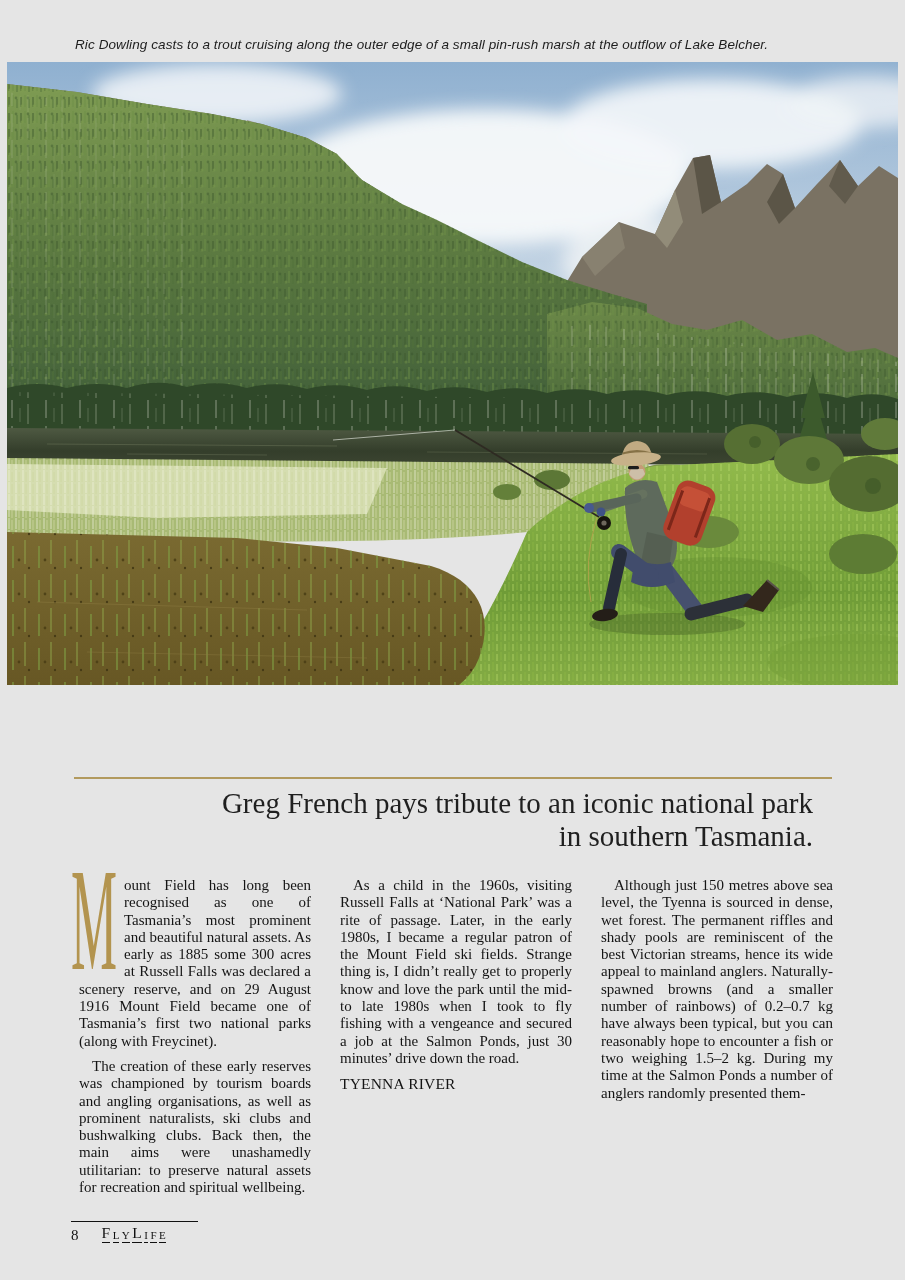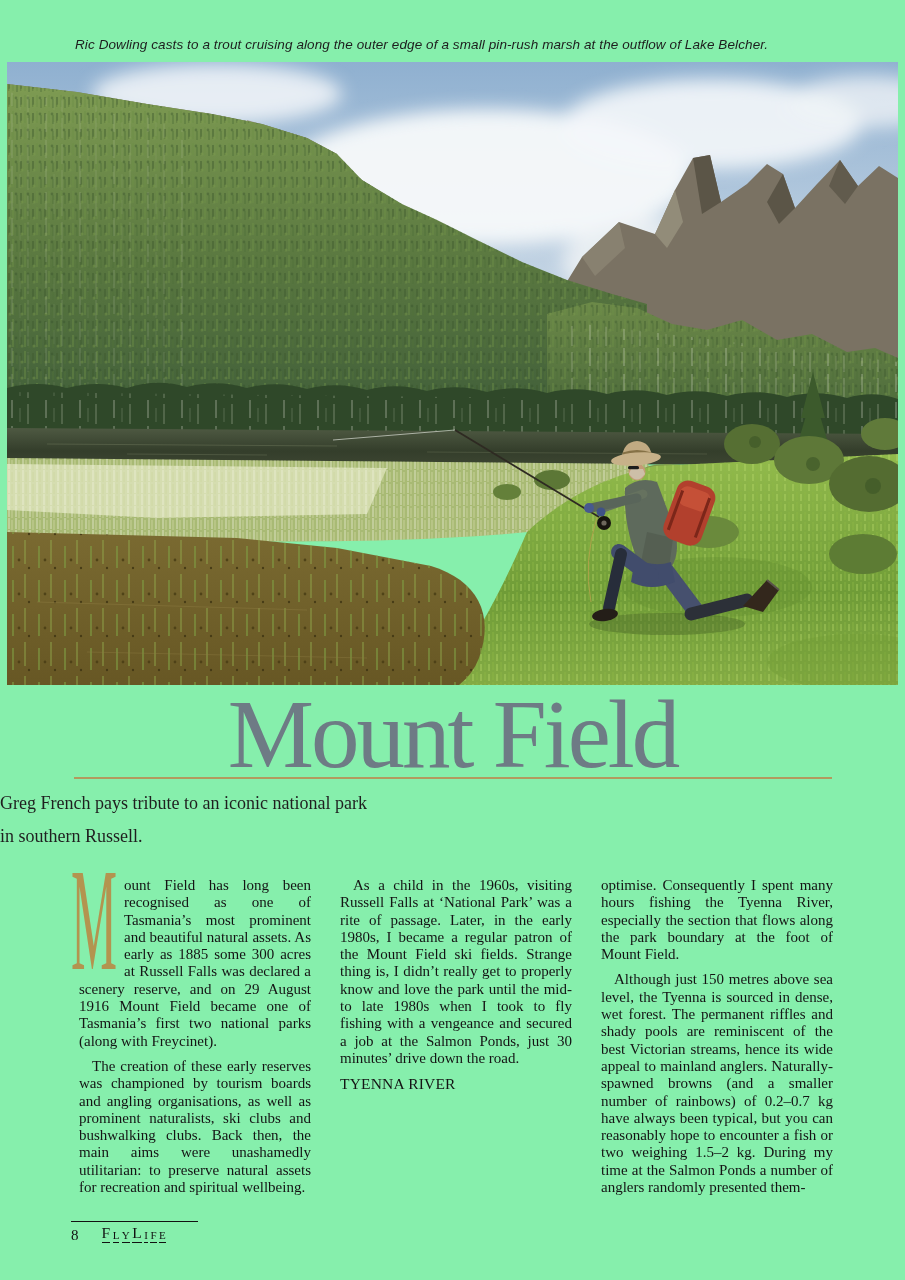--- a/index.html
+++ b/index.html
@@ -1,27 +1,27 @@
 <!DOCTYPE html>
 <html lang="en"><head>
 <meta charset="utf-8">
 <style>
   html,body{margin:0;padding:0;background:#ffffff;}
-  .page{position:relative;width:905px;height:1280px;background:#86efac;overflow:hidden;
+  .page{position:relative;width:905px;height:1280px;background:#e5e5e5;overflow:hidden;
         font-family:"Liberation Serif",serif;}
   .caption{position:absolute;top:37px;left:75px;font:italic 13.5px/1.25 "Liberation Sans",sans-serif;
            color:#1d1d1d;letter-spacing:.1px;}
   .photo{position:absolute;top:62px;left:7px;width:891px;height:623px;}
   .photo svg{display:block;}
   .title{position:absolute;top:686px;left:0;width:905px;text-align:center;
          font-family:"Liberation Serif",serif;font-size:97px;line-height:1.0;font-weight:400;
          color:#6e7b85;letter-spacing:-3px;}
   .rule{position:absolute;top:777px;left:74px;width:758px;height:2px;background:#b29a5e;}
-  .subtitle{position:absolute;top:787px;left:0;width:813px;text-align:left;
-            font-family:"Liberation Serif",serif;font-size:18px;line-height:33px;color:#1f1f1f;}
+  .subtitle{position:absolute;top:787px;left:0;width:813px;text-align:right;
+            font-family:"Liberation Serif",serif;font-size:29px;line-height:33px;color:#1f1f1f;}
   .columns{position:absolute;top:869px;left:71px;width:770px;display:flex;gap:13px;}
   .col{width:248px;font-family:"Liberation Serif",serif;font-size:15px;line-height:17.3px;
        text-align:justify;color:#141414;hyphens:auto;-webkit-hyphens:auto;}
   .col p{margin:8px;text-indent:13px;}
   .col p.flush{text-indent:0;}
   .heading{font-weight:normal;font-size:15.5px;letter-spacing:.2px;margin:17px 0 0 0;line-height:17.3px;}
   .dropcap-box{float:left;width:46px;height:101px;margin:3px 7px 0 0;}
   .footer{position:absolute;top:1221px;left:71px;width:127px;border-top:1.5px solid #111;
           padding-top:3px;display:flex;align-items:flex-end;}
   .pagenum{font:15px/1 "Liberation Serif",serif;color:#111;margin-right:23px;}
@@ -219,43 +219,41 @@
         <circle cx="630" cy="410" r="8.5" fill="#c49b76"></circle>
         <path d="M622,412 Q630,423 638,412 L636,407 L624,407 Z" fill="#cdbfa8"></path>
         <rect x="621" y="404" width="11" height="3.2" rx="1.5" fill="#1c1c1c"></rect>
         <path d="M615,396 Q616,380 630,379 Q644,380 645,396 Z" fill="#c0aa82"></path>
         <path d="M616,392 Q630,387 644,392" stroke="#857146" stroke-width="3" fill="none"></path>
         <ellipse cx="629" cy="397" rx="25" ry="6.5" fill="#c7b189" transform="rotate(-5 629 397)"></ellipse>
       </g>
     </svg>
   </div>
 
-  <div class="title">Mount Field</div>
   <div class="rule"></div>
   <div class="subtitle">
     <div>Greg French pays tribute to an iconic national park</div>
-    <div>in southern Russell.</div>
+    <div>in southern Tasmania.</div>
   </div>
 
   <div class="columns">
     <div class="col">
       <div class="dropcap-box">
         <svg width="46" height="101" viewBox="0 0 46 101">
           <text x="0" y="97" font-size="146" textLength="46" lengthAdjust="spacingAndGlyphs" font-family="Liberation Serif, serif" fill="#b3944f">M</text>
         </svg>
       </div>
       <p class="flush">ount Field has long been recognised as one of Tasmania’s most prominent and beautiful natural assets. As early as 1885 some 300 acres at Russell Falls was declared a scenery reserve, and on 29 August 1916 Mount Field became one of Tasmania’s first two national parks (along with Freycinet).</p>
       <p>The creation of these early reserves was championed by tourism boards and angling organisations, as well as prominent naturalists, ski clubs and bushwalking clubs. Back then, the main aims were unashamedly utilitarian: to preserve natural assets for recreation and spiritual wellbeing.</p>
     </div>
     <div class="col">
       <p>As a child in the 1960s, visiting Russell Falls at ‘National Park’ was a rite of passage. Later, in the early 1980s, I became a regular patron of the Mount Field ski fields. Strange thing is, I didn’t really get to properly know and love the park until the mid- to late 1980s when I took to fly fishing with a vengeance and secured a job at the Salmon Ponds, just 30 minutes’ drive down the road.</p>
       <p class="heading flush">TYENNA RIVER</p>
     </div>
     <div class="col">
-      <p class="flush">optimise. Consequently I spent many hours fishing the Tyenna River, especially the section that flows along the park boundary at the foot of Mount Field.</p>
       <p>Although just 150 metres above sea level, the Tyenna is sourced in dense, wet forest. The permanent riffles and shady pools are reminiscent of the best Victorian streams, hence its wide appeal to mainland anglers. Naturally-spawned browns (and a smaller number of rainbows) of 0.2–0.7 kg have always been typical, but you can reasonably hope to encounter a fish or two weighing 1.5–2 kg. During my time at the Salmon Ponds a number of anglers randomly presented them-</p>
     </div>
   </div>
 
   <div class="footer">
     <span class="pagenum">8</span>
     <span class="logo">
       <span class="big">F</span>
       <span class="sm">L</span>
       <span class="sm">Y</span>

